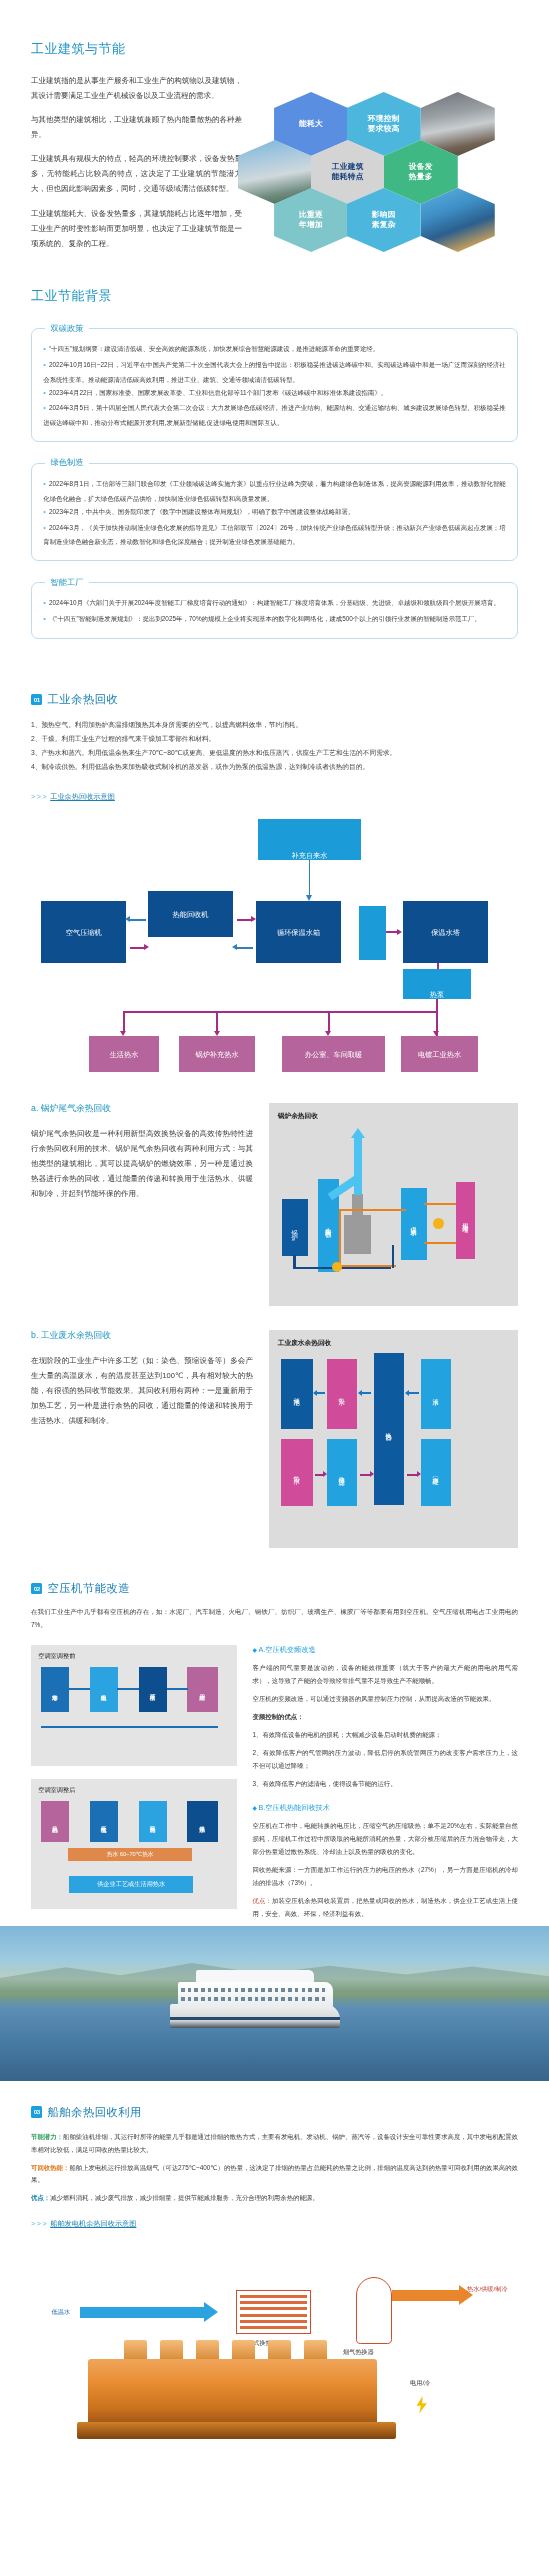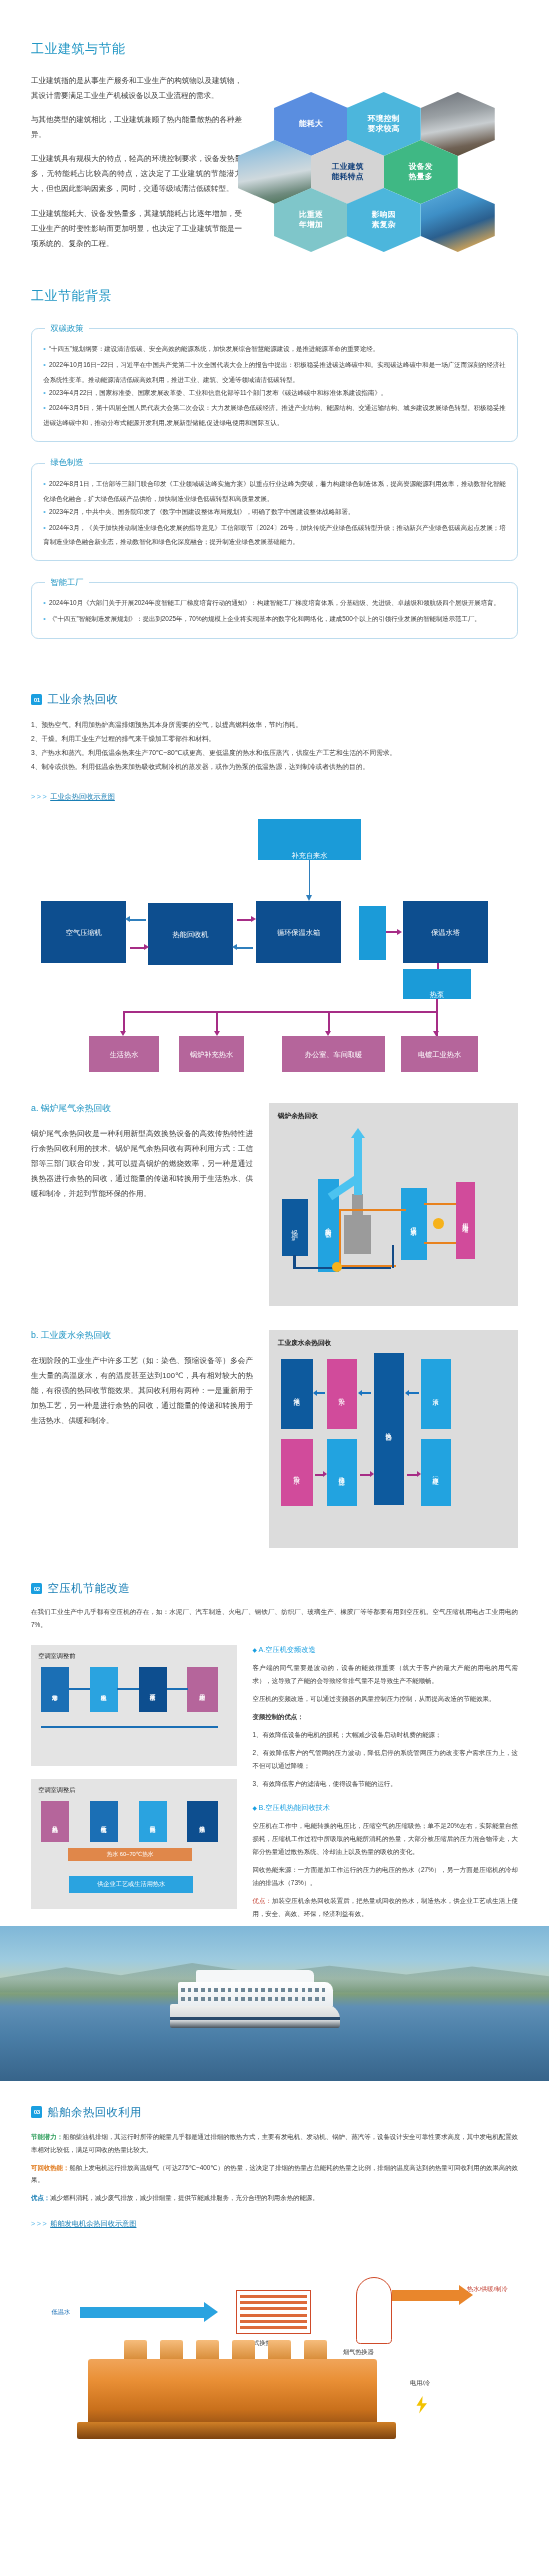--- a/index.html
+++ b/index.html
@@ -320,21 +320,21 @@
     <div class="flow1">
       <div class="fbox blue" style="left:227px;top:0;width:103px;height:41px">
         <span>补充自来水</span>
       </div>
       <div class="fline" style="left:278px;top:41px;width:1px;height:37px"></div>
       <div class="arrow" style="left:275px;top:76px;border-left:3.6px solid transparent;border-right:3.6px solid transparent;border-top:6.2px solid #2f7fbd"></div>
 
       <div class="fbox navy" style="left:10.3px;top:82px;width:85px;height:62px">
         <span>空气压缩机</span>
       </div>
-      <div class="fbox navy" style="left:117px;top:84px;width:85px;height:62px">
+      <div class="fbox navy" style="left:117px;top:72px;width:85px;height:46px">
         <span>热能回收机</span>
       </div>
       <div class="fbox navy" style="left:225px;top:82px;width:85px;height:62px">
         <span>循环保温水箱</span>
       </div>
       <div class="fbox blue" style="left:328px;top:87px;width:27px;height:54px;font-size:6.7px;line-height:1.3">
         <span style="writing-mode:vertical-rl">热泵</span>
       </div>
       <div class="fbox navy" style="left:372px;top:82px;width:85px;height:62px">
         <span>保温水塔</span>
@@ -368,35 +368,35 @@
       <div class="fline mag" style="left:185px;top:42px;width:1.5px;height:21.6px"></div>
       <div class="arrow" style="left:183px;top:62px;border-left:3.1px solid transparent;border-right:3.1px solid transparent;border-top:5.7px solid #a62d86"></div>
       <div class="fline mag" style="left:297px;top:42px;width:1.5px;height:21.6px"></div>
       <div class="arrow" style="left:294px;top:62px;border-left:3.1px solid transparent;border-right:3.1px solid transparent;border-top:5.7px solid #a62d86"></div>
       <div class="fline mag" style="left:405px;top:42px;width:1.5px;height:21.6px"></div>
       <div class="arrow" style="left:402px;top:62px;border-left:3.1px solid transparent;border-right:3.1px solid transparent;border-top:5.7px solid #a62d86"></div>
 
       <div class="fbox pink" style="left:58px;top:67px;width:70px;height:36px">
         <span>生活热水</span>
       </div>
-      <div class="fbox pink" style="left:148px;top:67px;width:65px;height:36px">
+      <div class="fbox pink" style="left:148px;top:67px;width:76px;height:36px">
         <span>锅炉补充热水</span>
       </div>
       <div class="fbox pink" style="left:251px;top:67px;width:103px;height:36px">
         <span>办公室、车间取暖</span>
       </div>
       <div class="fbox pink" style="left:370px;top:67px;width:77px;height:36px">
         <span>电镀工业热水</span>
       </div>
     </div>
 
     <div class="twocol" style="margin-top:26px">
       <div class="left">
         <div class="blk-title">a. 锅炉尾气余热回收</div>
-        <p class="body-text">锅炉尾气余热回收是一种利用新型高效换热设备的高效传热特性进行余热回收利用的技术。锅炉尾气余热回收有两种利用方式：工信部等三部门联合印发，其可以提高锅炉的燃烧效率，另一种是通过换热器进行余热的回收，通过能量的传递和转换用于生活热水、供暖和制冷，并起到节能环保的作用。</p>
+        <p class="body-text">锅炉尾气余热回收是一种利用新型高效换热设备的高效传热特性进行余热回收利用的技术。锅炉尾气余热回收有两种利用方式：与其他类型的建筑相比，其可以提高锅炉的燃烧效率，另一种是通过换热器进行余热的回收，通过能量的传递和转换用于生活热水、供暖和制冷，并起到节能环保的作用。</p>
       </div>
       <div class="right">
         <div class="diagram-card">
           <div class="cap">锅炉余热回收</div>
           <div class="boiler">
             <div class="vbox navy" style="left:4.1px;top:72px;width:26px;height:57px">
               <span>锅 炉</span>
             </div>
             <div class="vbox cyan" style="left:40px;top:52px;width:21.6px;height:93px">
               <span>余热回收器</span>

